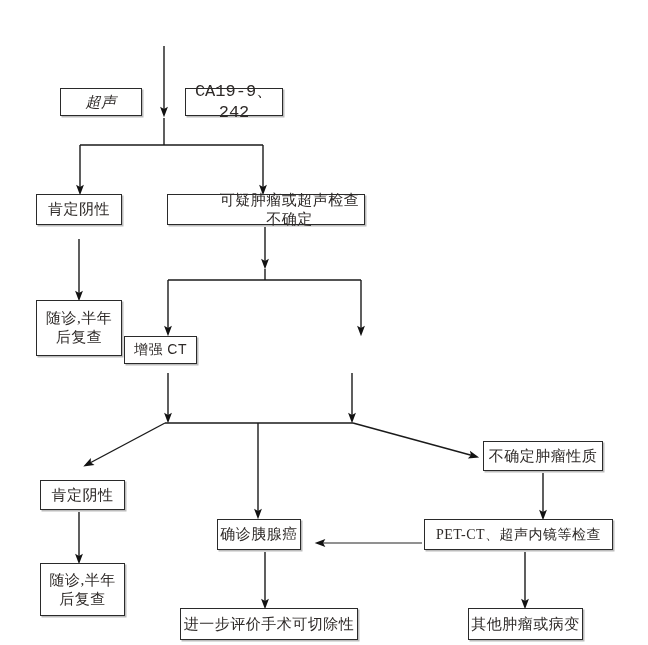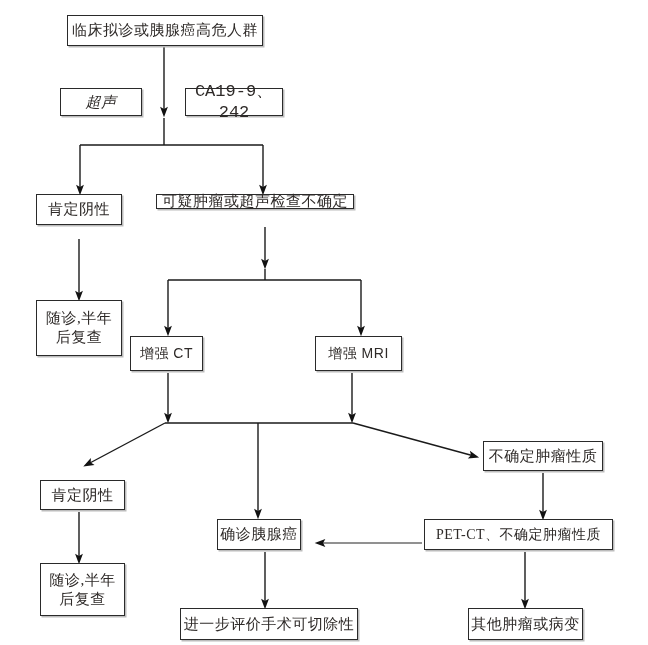--- a/index.html
+++ b/index.html
@@ -103,44 +103,42 @@
       <line x1="422" y1="543" x2="320" y2="543" stroke="#6d6d6d" marker-end="url(#arrowhead-gray)"></line>
 
       <line x1="525" y1="552" x2="525" y2="604" marker-end="url(#arrowhead)"></line>
 
       <line x1="79" y1="512" x2="79" y2="559" marker-end="url(#arrowhead)"></line>
 
       <line x1="265" y1="552" x2="265" y2="604" marker-end="url(#arrowhead)"></line>
     </g>
   </svg>
 
-  <div class="node-box shadowed" style="left:67px;  top:15px;  width:196px; height:31px;">临床拟诊或胰腺癌高危人群</div>
 
   <div class="node-box shadowed" style="left:60px;  top:88px;  width:82px;  height:28px;font-style:italic;">超声</div>
 
   <div class="node-box shadowed mono-label" style="left:185px; top:88px;  width:98px;  height:28px;">CA19-9、242</div>
 
   <div class="node-box shadowed" style="left:36px;  top:194px; width:86px;  height:31px;">肯定阴性</div>
 
-  <div class="node-box shadowed" style="left:156px; top:194px; width:198px; height:15px;">可疑肿瘤或超声检查不确定</div>
+  <div class="node-box shadowed" style="left:167px; top:194px; width:198px; height:31px;padding-left:47px;">可疑肿瘤或超声检查不确定</div>
 
   <div class="node-box shadowed" style="left:36px;  top:300px; width:86px;  height:56px;">随诊,半年
 后复查</div>
 
-  <div class="node-box shadowed sans-label" style="left:130px; top:336px; width:73px;  height:35px;">增强 CT</div>
+  <div class="node-box shadowed sans-label" style="left:124px; top:336px; width:73px;  height:28px;">增强 CT</div>
 
-  <div class="node-box shadowed sans-label" style="left:315px; top:336px; width:87px;  height:35px;">增强 MRI</div>
 
   <div class="node-box shadowed" style="left:483px; top:441px; width:120px; height:30px;">不确定肿瘤性质</div>
 
   <div class="node-box shadowed" style="left:40px;  top:480px; width:85px;  height:30px;">肯定阴性</div>
 
   <div class="node-box shadowed" style="left:217px; top:519px; width:84px;  height:31px;">确诊胰腺癌</div>
 
-  <div class="node-box shadowed serif-small" style="left:424px; top:519px; width:189px; height:31px;">PET-CT、不确定肿瘤性质</div>
+  <div class="node-box shadowed serif-small" style="left:424px; top:519px; width:189px; height:31px;">PET-CT、超声内镜等检查</div>
 
   <div class="node-box shadowed" style="left:40px;  top:563px; width:85px;  height:53px;">随诊,半年
 后复查</div>
 
   <div class="node-box shadowed" style="left:468px; top:608px; width:115px; height:32px;">其他肿瘤或病变</div>
 
   <div class="node-box shadowed" style="left:180px; top:608px; width:178px; height:32px;">进一步评价手术可切除性</div>
 
 </div>
 

